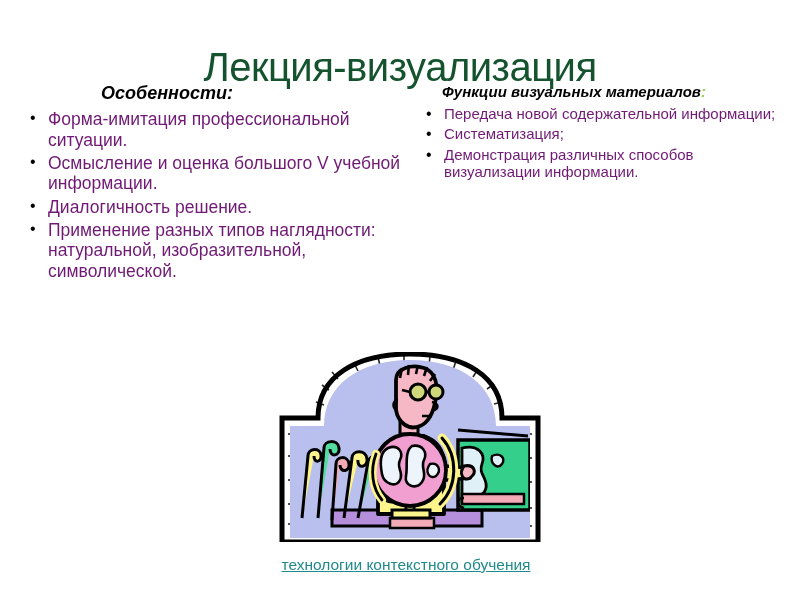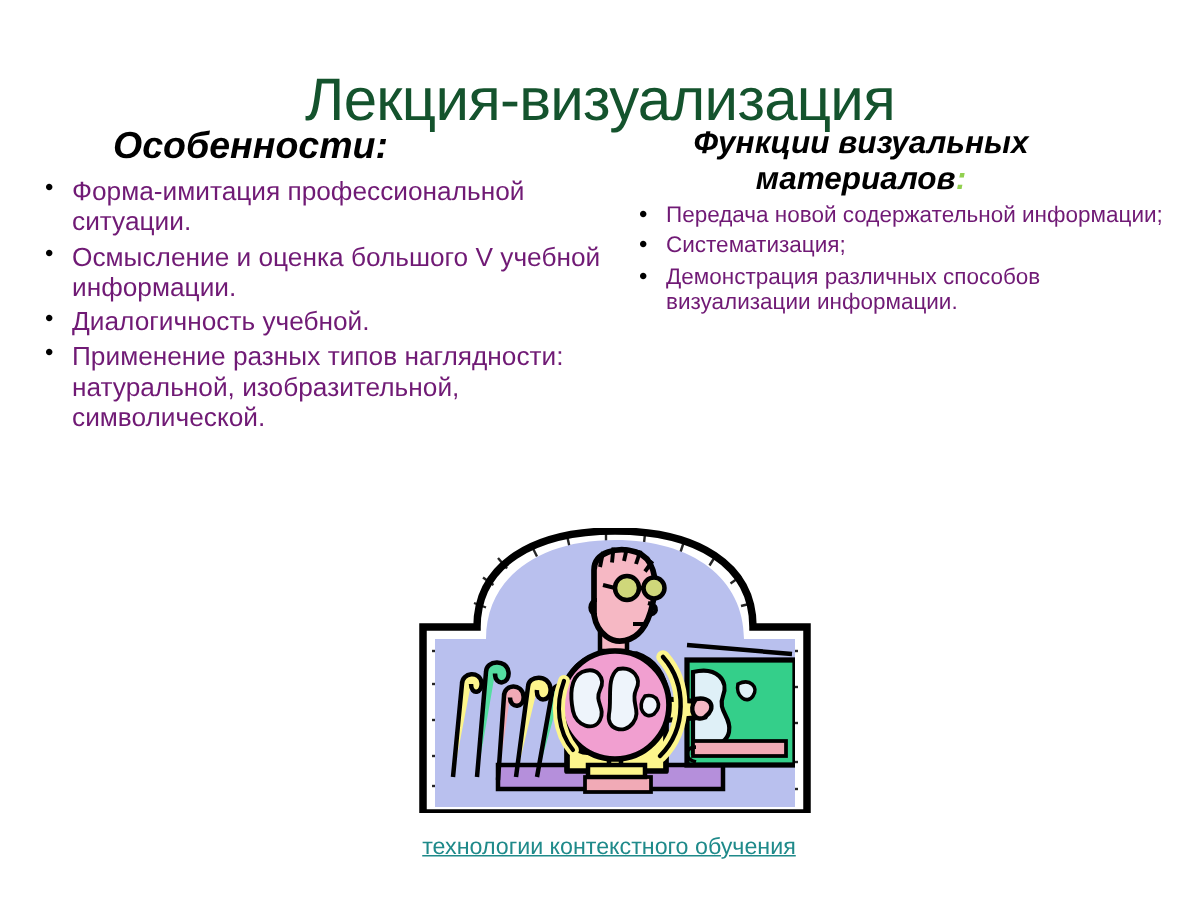--- a/index.html
+++ b/index.html
@@ -54,26 +54,26 @@
     font-style: italic;
     font-size: 21px;
     line-height: 1.08;
     text-align: center;
     margin: 0 0 6px 0;
     color: #000000;
   }
   #left-column .col-heading {
     text-align: center;
     padding-right: 110px;
-    font-size: 25px;
+    font-size: 18px;
   }
   #right-column .col-heading {
     text-align: center;
     padding-right: 60px;
-    font-size: 21px;
+    font-size: 15px;
     line-height: 1.12;
     margin-bottom: 4px;
   }
   .col-heading .accent-colon {
     color: #92d050;
     font-weight: bold;
   }
 
   ul.bullets {
     list-style: none;
@@ -138,21 +138,21 @@
 
 <div id="slide">
 
   <h1 id="slide-title">Лекция-визуализация</h1>
 
   <div id="left-column" class="column">
     <div class="col-heading">Особенности:</div>
     <ul class="bullets">
       <li>Форма-имитация профессиональной ситуации.</li>
       <li>Осмысление и оценка большого V учебной информации.</li>
-      <li>Диалогичность учебной.</li>
+      <li>Диалогичность решение.</li>
       <li>Применение разных типов наглядности: натуральной, изобразительной, символической.</li>
     </ul>
   </div>
 
   <div id="right-column" class="column">
     <div class="col-heading"><span>Функции визуальных материалов</span><span class="accent-colon" style="color: rgb(146, 208, 80);">:</span></div>
     <ul class="bullets">
       <li>Передача новой содержательной информации;</li>
       <li>Систематизация;</li>
       <li>Демонстрация различных способов визуализации информации.</li>

